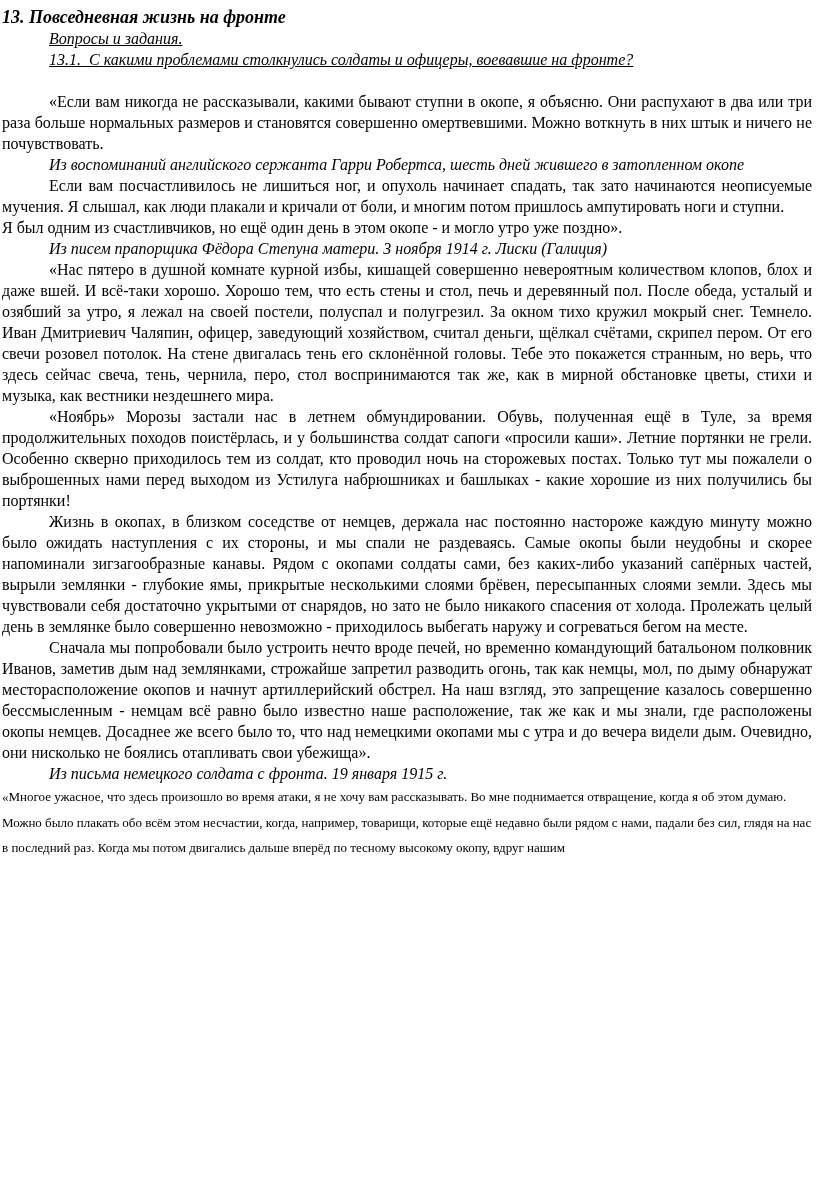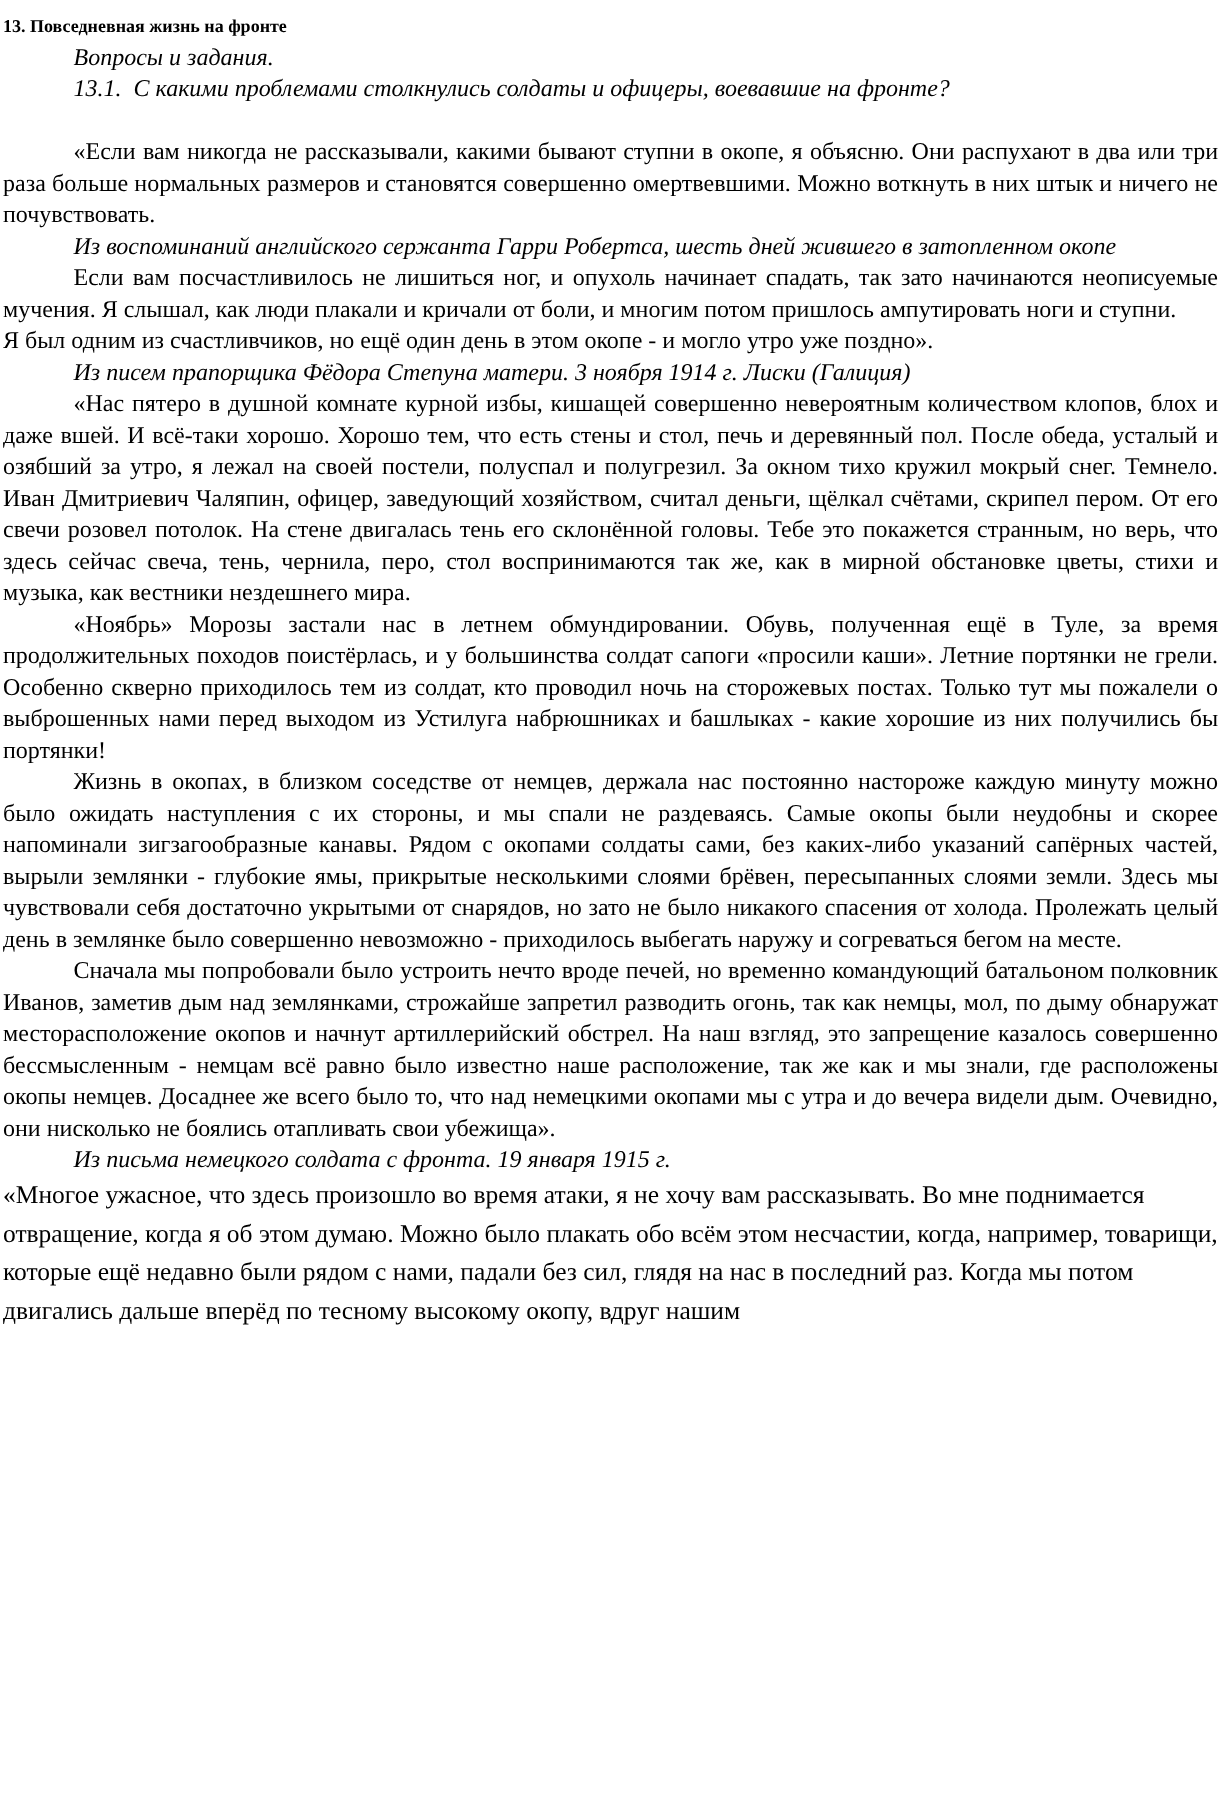--- a/index.html
+++ b/index.html
@@ -12,33 +12,34 @@
     background: #ffffff;
     color: #000000;
     font-family: "Liberation Serif", "DejaVu Serif", serif;
     font-size: 16px;
     line-height: 21px;
     padding: 7px 4px 0 2px;
     text-align: justify;
   }
   .title {
     font-weight: bold;
-    font-size: 12px;
+    font-size: 18px;
     text-align: left;
     text-indent: 0;
+    font-style: italic;
   }
   .para { text-indent: 47px; }
-  .q { font-style: italic; }
+  .q { font-style: italic; text-decoration: underline; }
   .src { font-style: italic; }
   .flush { text-indent: 0; }
   .blank-line { height: 21px; }
   .letter {
     text-align: left;
     text-indent: 0;
-    font-size: 17px;
+    font-size: 13px;
     line-height: 25.5px;
   }
 </style>
 </head>
 <body>
 
 <div class="page">
 
   <p class="title">13. Повседневная жизнь на фронте</p>
 

